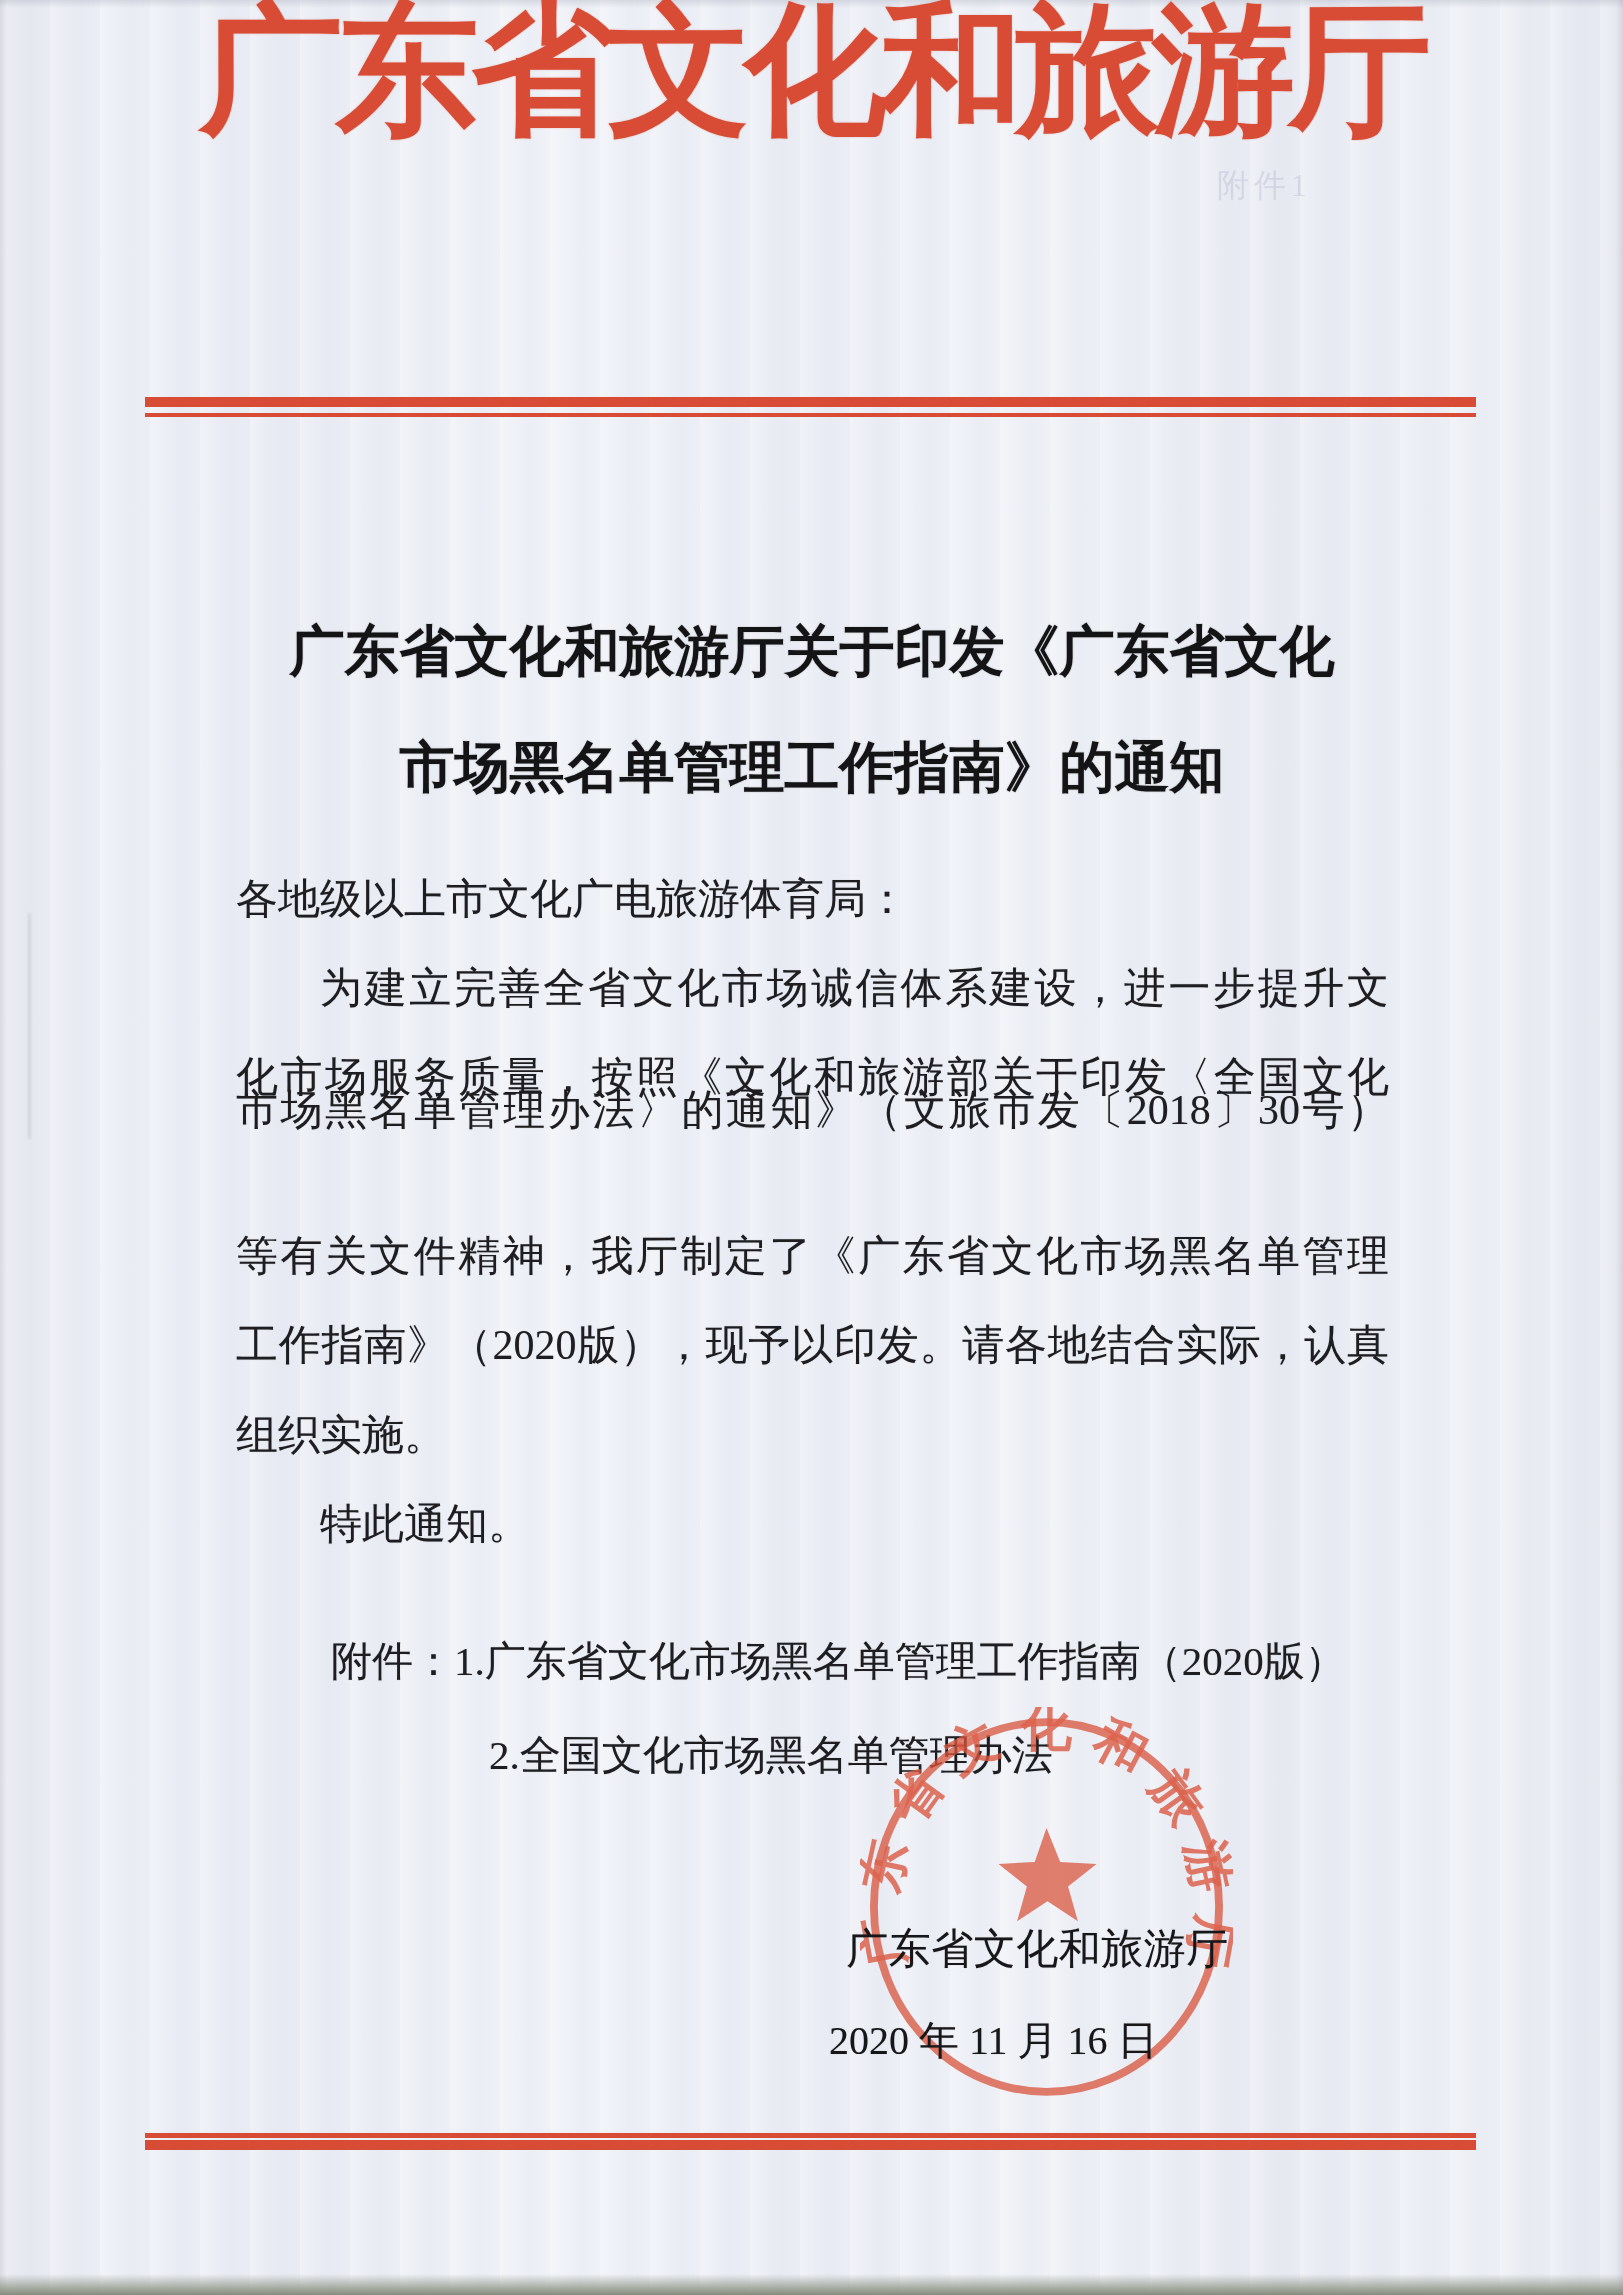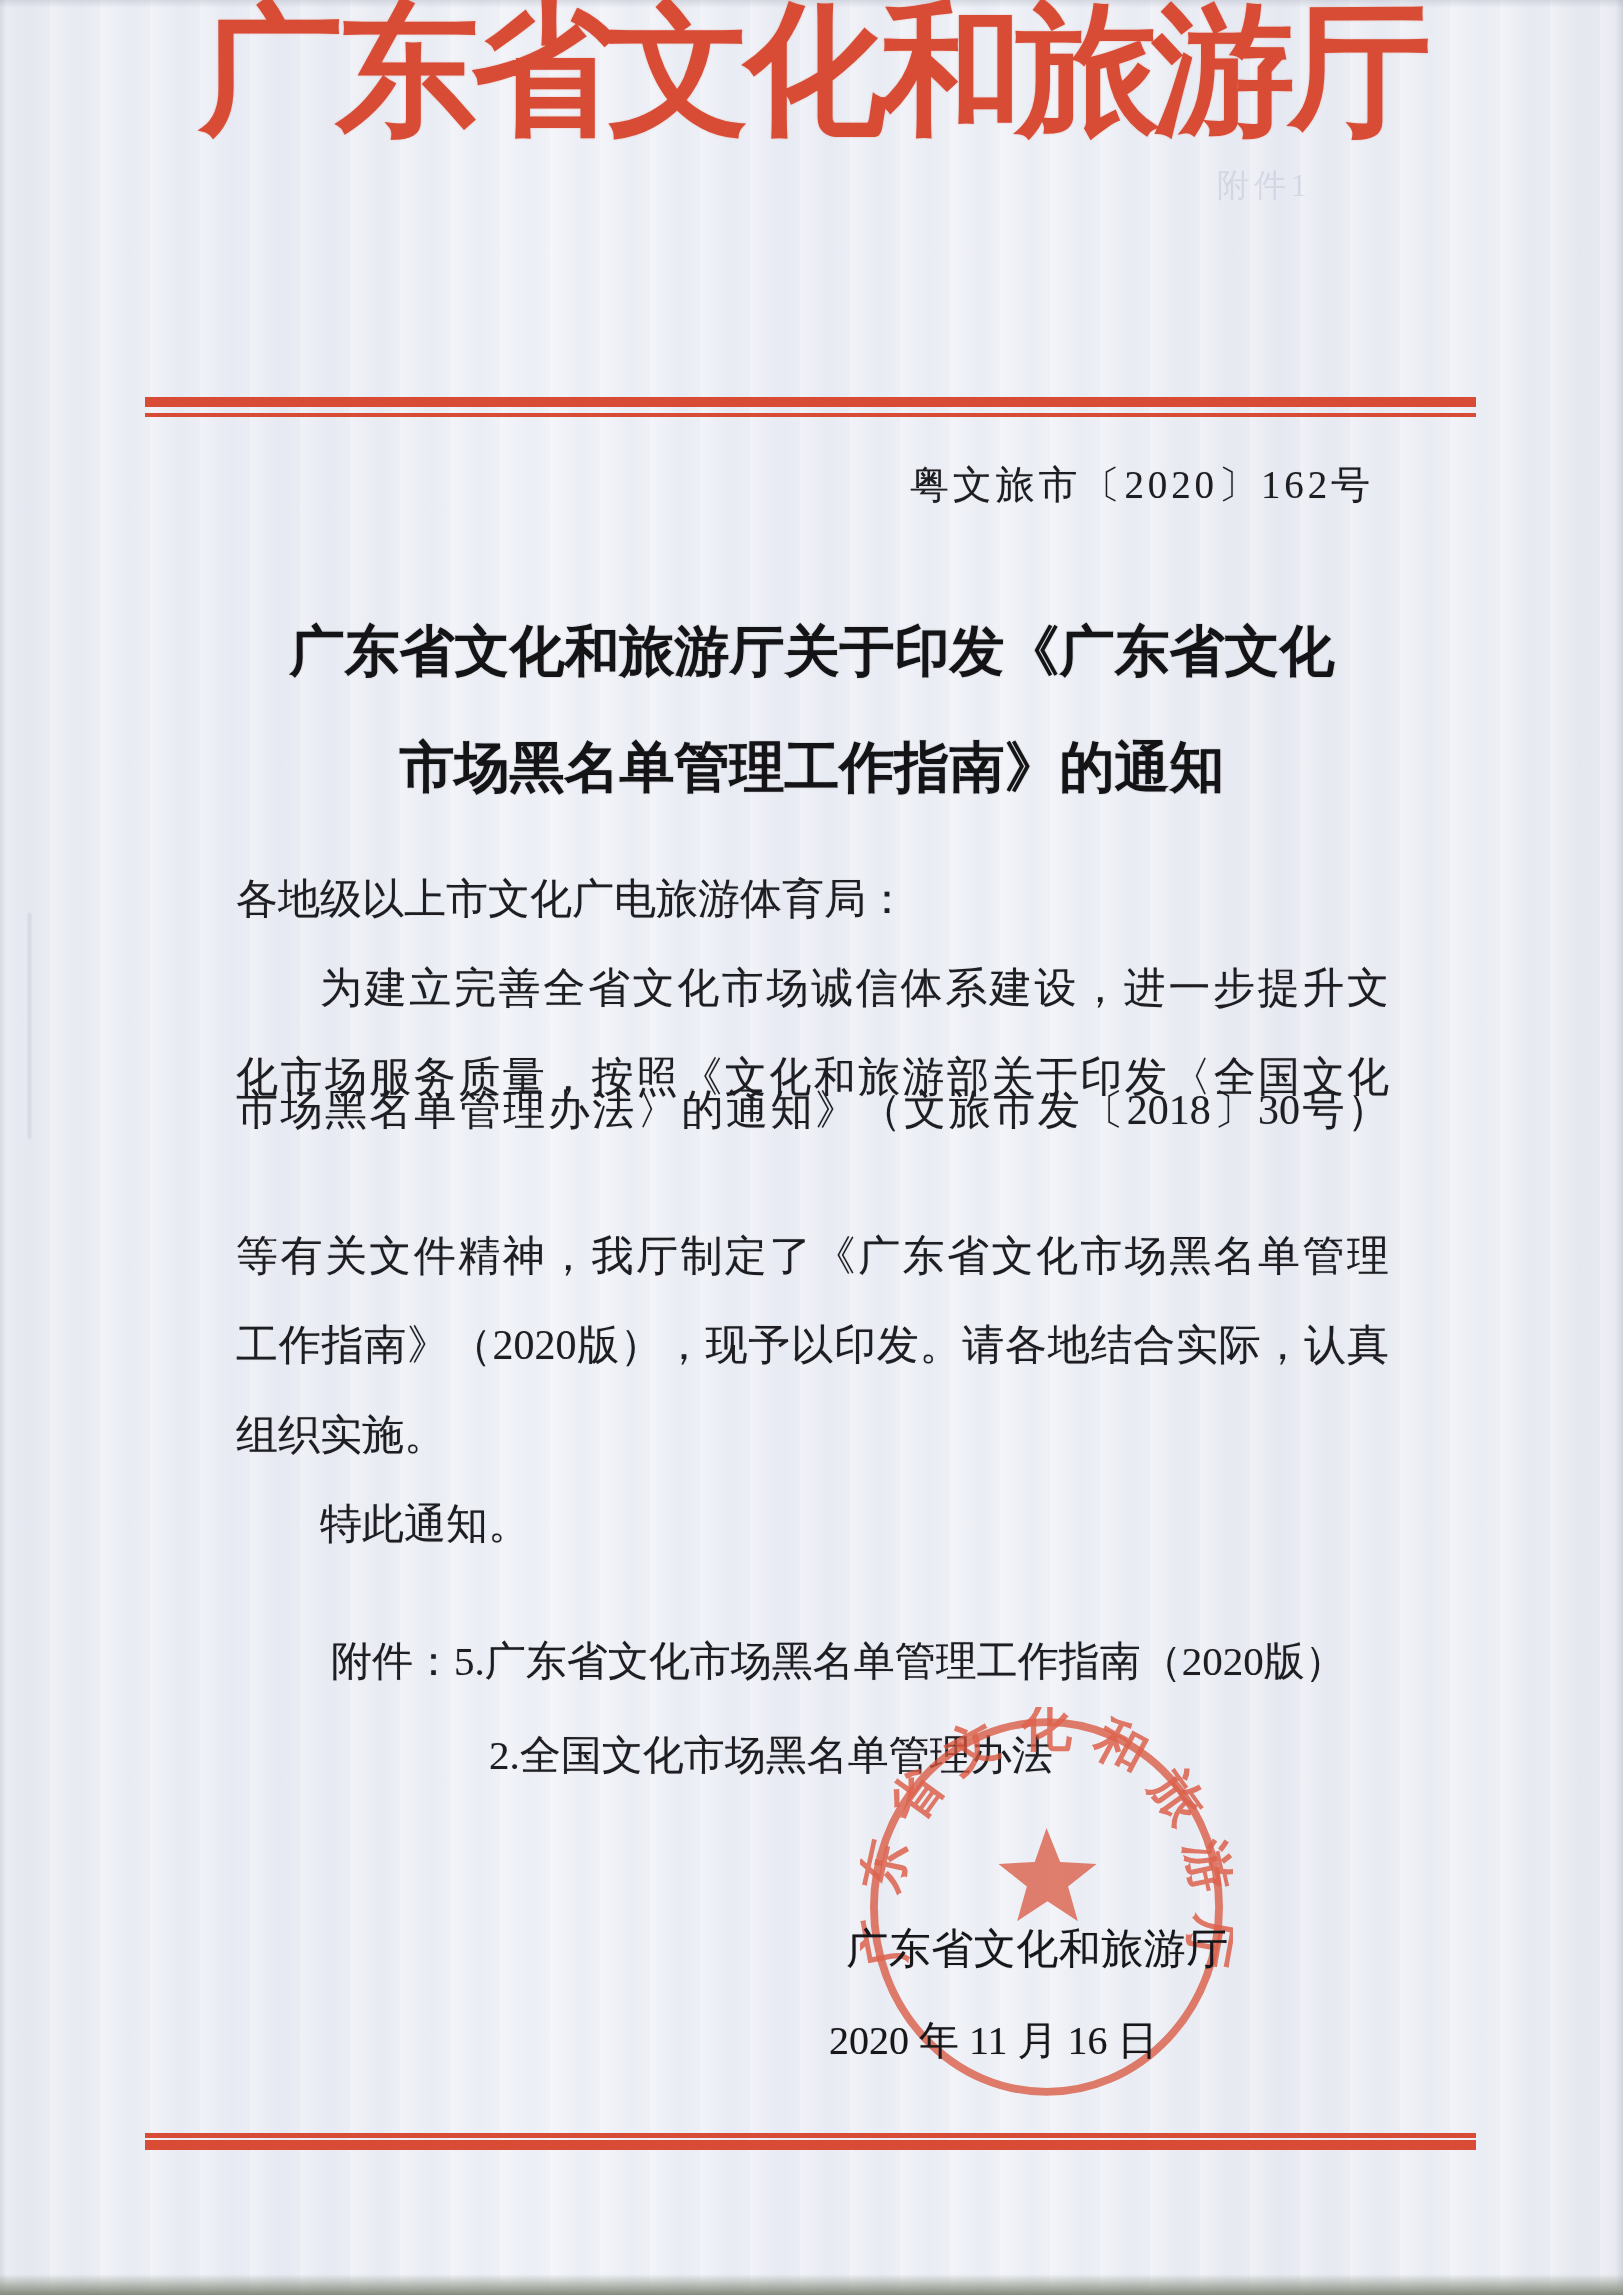--- a/index.html
+++ b/index.html
@@ -119,37 +119,36 @@
   <div class="edge-bottom"></div>
   <div class="fold-mark"></div>
 
   <div class="bleed-note">附件1</div>
 
   <div class="agency">广东省文化和旅游厅</div>
 
   <div class="rule rule-thick-top"></div>
   <div class="rule rule-thin-top"></div>
 
-  <div class="doc-number">粤文旅市〔2020〕162号</div>
 
   <div class="doc-title title-1">广东省文化和旅游厅关于印发《广东省文化</div>
   <div class="doc-title title-2">市场黑名单管理工作指南》的通知</div>
 
   <div class="bodyline" style="top:875px;">各地级以上市文化广电旅游体育局：</div>
 
   <div class="bodyline just indent" style="top:964px;">为建立完善全省文化市场诚信体系建设，进一步提升文</div>
   <div class="bodyline just" style="top:1053px;">化市场服务质量，按照《文化和旅游部关于印发〈全国文化</div>
   <div class="bodyline just" style="top:1086px;">市场黑名单管理办法〉的通知》（文旅市发〔2018〕30号）</div>
   <div class="bodyline just" style="top:1232px;">等有关文件精神，我厅制定了《广东省文化市场黑名单管理</div>
   <div class="bodyline just" style="top:1321px;">工作指南》（2020版），现予以印发。请各地结合实际，认真</div>
   <div class="bodyline indent" style="top:1500px;">特此通知。</div>
 
   <div class="bodyline" style="top:1411px;">组织实施。</div>
 
-  <div class="attach attach-1">附件：5.广东省文化市场黑名单管理工作指南（2020版）</div>
+  <div class="attach attach-1">附件：1.广东省文化市场黑名单管理工作指南（2020版）</div>
   <div class="attach attach-2">2.全国文化市场黑名单管理办法</div>
 
   <svg class="seal" viewBox="0 0 760 820">
     <ellipse cx="380" cy="408" rx="352" ry="377" fill="none" stroke="rgba(217,84,60,0.82)" stroke-width="16"></ellipse>
     <polygon fill="rgba(217,84,60,0.80)" points="380,247 408,316 482,320 424,366 444,437 382,396 320,437 340,366 282,320 356,316"></polygon>
     <path id="sealArc" fill="none" d="M 103.6 547.5 A 305 330 0 1 1 656.4 547.5"></path>
     <text text-anchor="middle">
       <textPath href="#sealArc" startOffset="50%" textLength="1230" lengthAdjust="spacing">广东省文化和旅游厅</textPath>
     </text>
   </svg>

